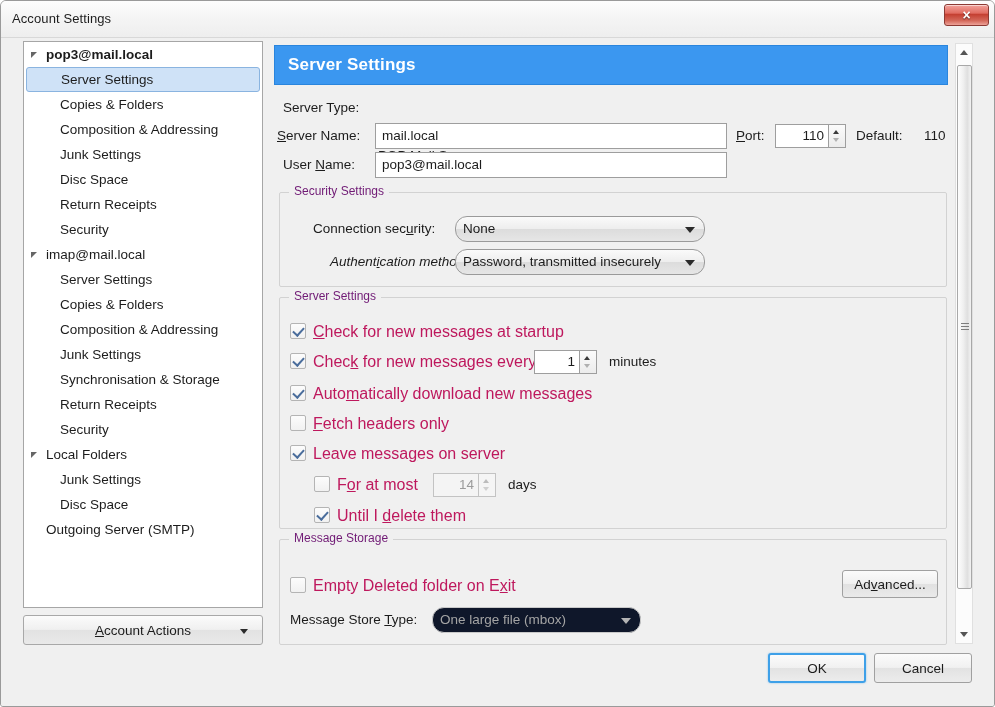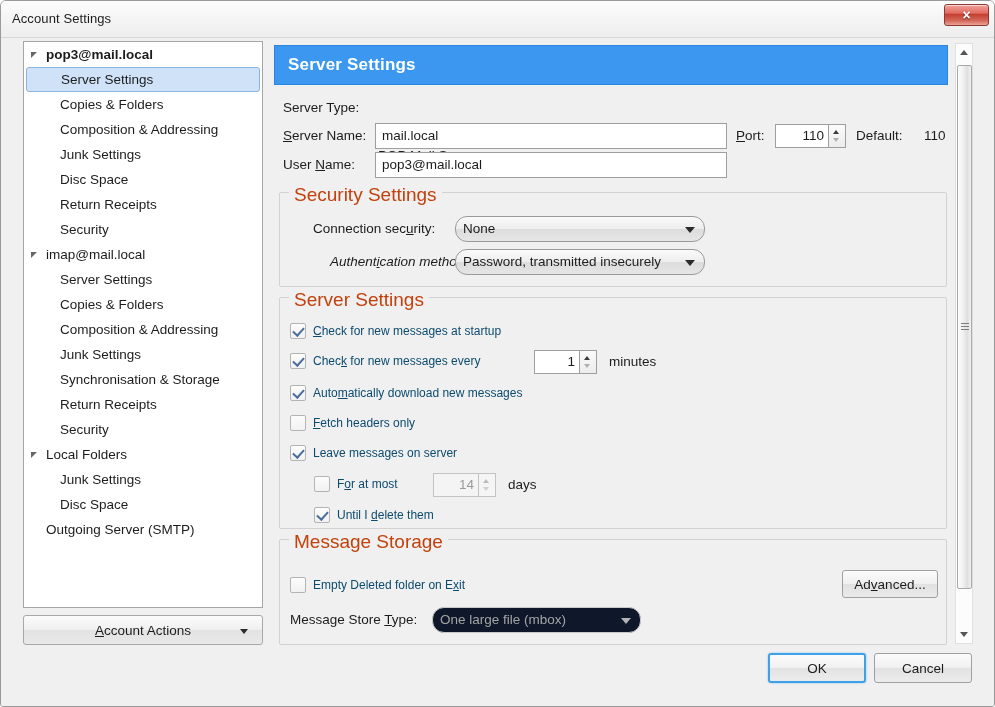--- a/index.html
+++ b/index.html
@@ -227,22 +227,22 @@
   .group {
     position: absolute;
     border: 1px solid #d2d2d2;
     border-radius: 2px;
   }
   .group > .gtitle {
     position: absolute;
     top: -9px; left: 9px;
     background: #f0f0f0;
     padding: 0 5px;
-    font-size: 19px;
-    color: #c2410c;
+    font-size: 12px;
+    color: #701a75;
     white-space: nowrap;
   }
 
   
   .dropdown {
     position: absolute;
     height: 26px;
     border: 1px solid #9a9a9a;
     border-radius: 12px;
     background: linear-gradient(to bottom, #fafafa 0%, #eeeeee 48%, #dcdcdc 50%, #e6e6e6 100%);
@@ -291,23 +291,23 @@
     position: absolute;
     left: 4px; top: 1px;
     width: 5px; height: 9px;
     border: solid #4a6d9c;
     border-width: 0 2px 2px 0;
     transform: rotate(42deg);
   }
   .cbrow .cblabel {
     position: absolute;
     left: 23px; top: 0;
-    font-size: 12px;
+    font-size: 16px;
     line-height: 19px;
-    color: #0c4a6e;
+    color: #be185d;
   }
 
   .u { text-decoration: underline; }
 
   
   #advanced-button {
     position: absolute;
     width: 96px; height: 28px;
     border: 1px solid #a0a0a0;
     border-radius: 3px;
@@ -431,21 +431,21 @@
 
     <div id="main">
 
       <div id="panel-header">
         <div class="ptitle">Server Settings</div>
       </div>
 
       <div class="lbl" style="left:9px; top:59px;">Server Type:</div>
       <div class="val" style="left:104px; top:59px;margin-top:48px;">POP Mail Server</div>
 
-      <div class="lbl" style="left:9px; top:87px;"><span class="u">S</span><span>erver Name:</span></div>
+      <div class="lbl" style="left:3px; top:87px;"><span class="u">S</span><span>erver Name:</span></div>
       <div class="textbox" style="left:101px; top:82px; width:352px;">mail.local</div>
 
       <div class="lbl" style="left:462px; top:87px;"><span class="u">P</span><span>ort:</span></div>
       <div class="numbox" style="left:501px; top:83px; width:54px;">110</div>
       <div class="spin" style="left:555px; top:83px;">
         <span class="up"></span>
         <span class="dn"></span>
       </div>
       <div class="lbl" style="left:582px; top:87px;">Default:</div>
       <div class="val" style="left:650px; top:87px;">110</div>

